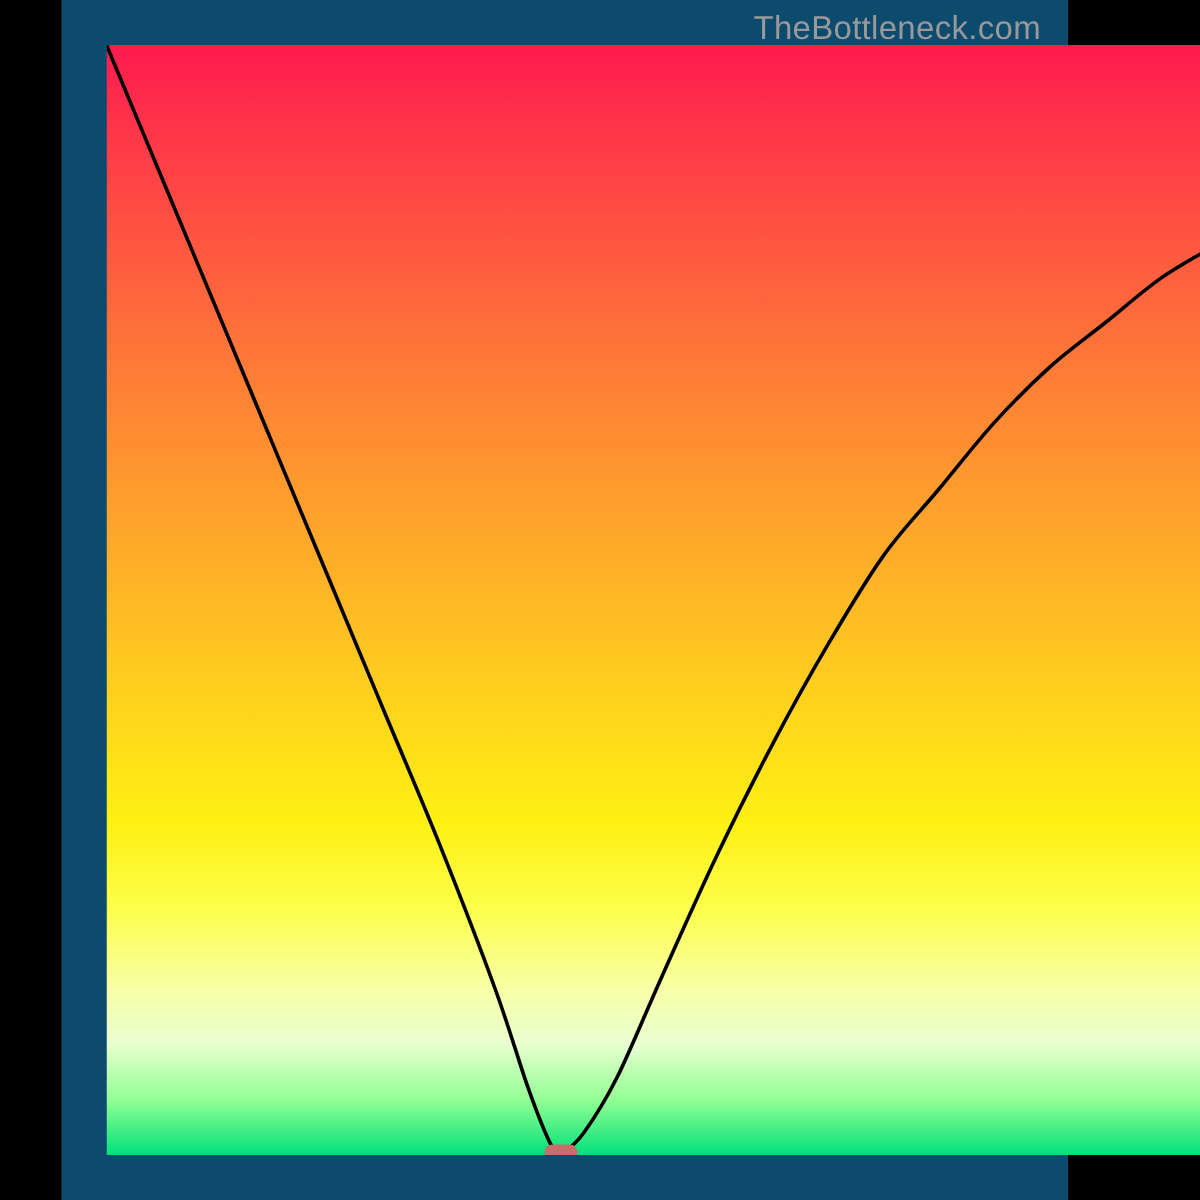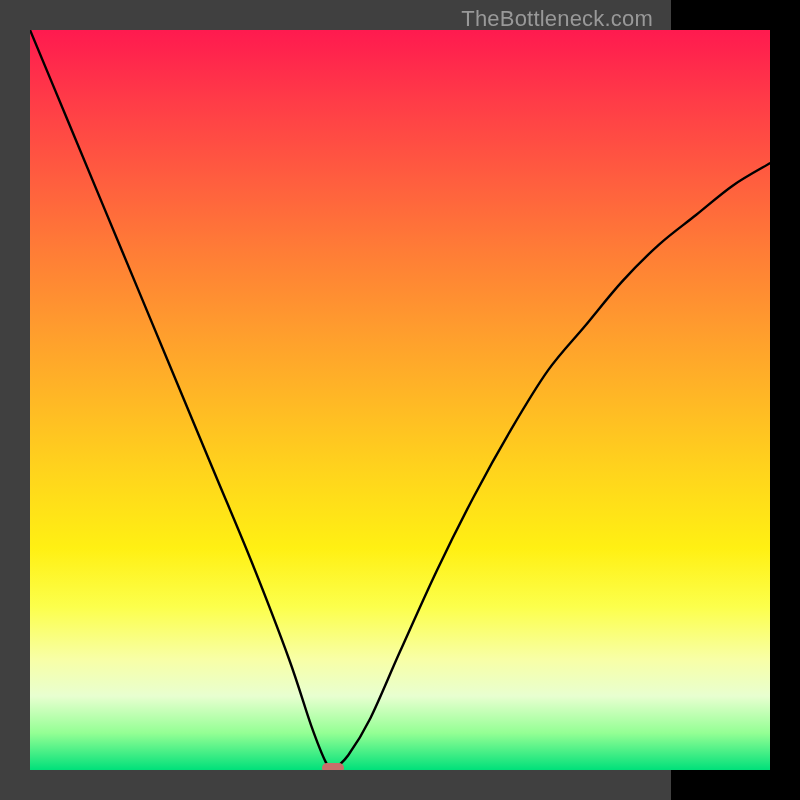--- a/index.html
+++ b/index.html
@@ -7,21 +7,22 @@
     padding: 0;
     width: 800px;
     height: 800px;
     background: #000;
     font-family: Arial, Helvetica, sans-serif;
   }
   .container {
     position: relative;
     width: 671px;
     height: 800px;
-    background: #404040;
+    background: #0c4a6e;
+    margin-left: 41px;
   }
   .attribution {
     position: absolute;
     top: 6px;
     right: 18px;
     color: #999;
     font-size: 22px;
     font-weight: 500;
     letter-spacing: 0.2px;
     z-index: 10;

